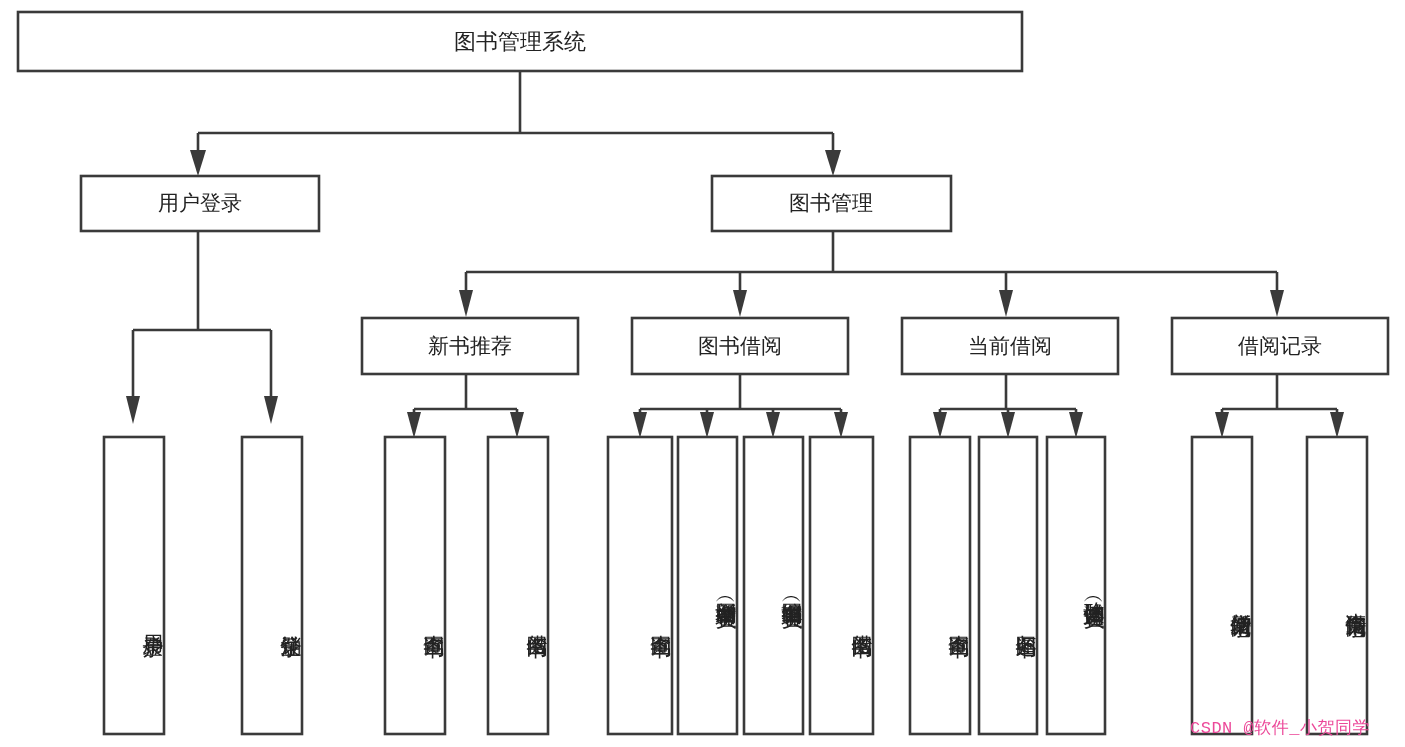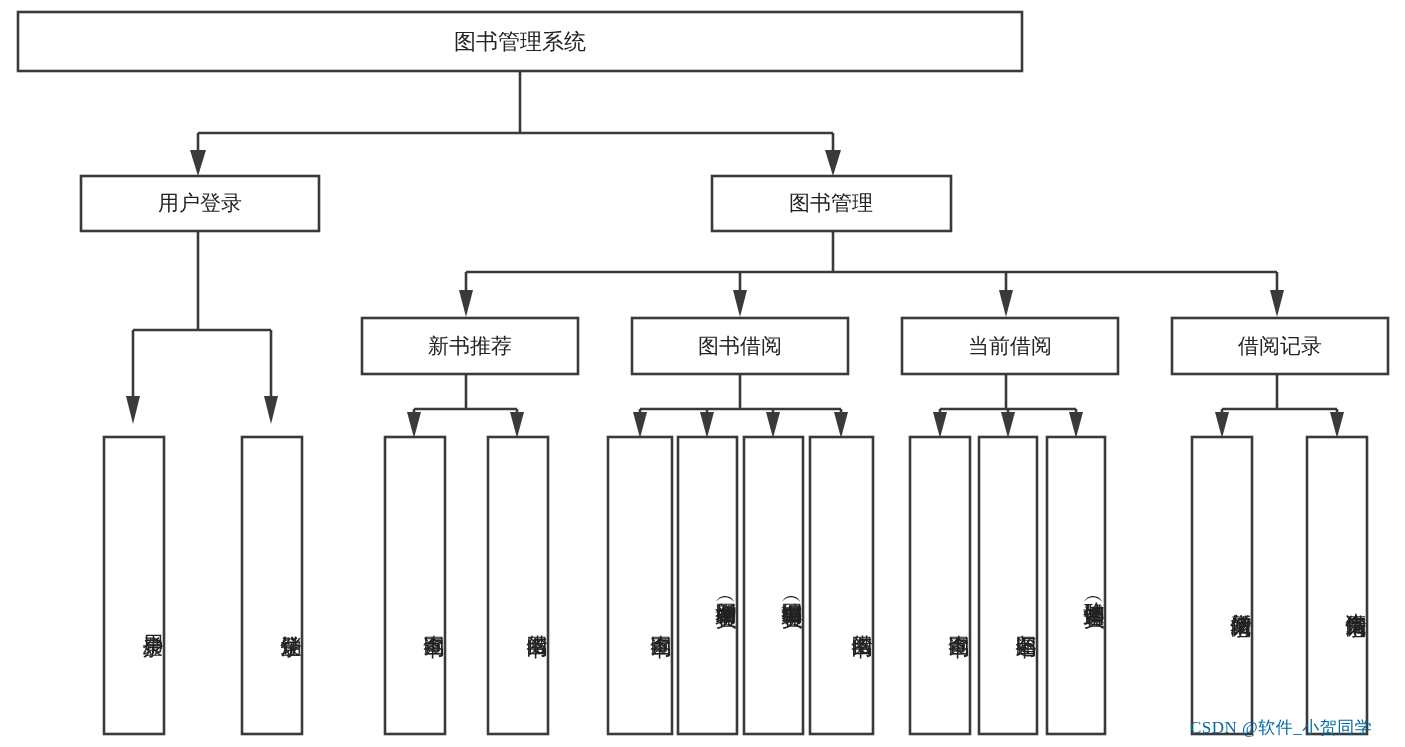--- a/index.html
+++ b/index.html
@@ -64,23 +64,23 @@
     white-space: nowrap;
     display: flex;
     align-items: flex-start;
     justify-content: center;
     pointer-events: none;
   }
   .watermark {
     position: absolute;
     left: 1190px;
     top: 716px;
-    font-family: Liberation Serif, serif;
+    font-family: Liberation Mono, monospace;
     font-size: 17px;
-    color: #0369a1;
+    color: #ec4899;
     white-space: nowrap;
     letter-spacing: 0.5px;
   }
 </style>
 </head>
 <body>
 
 <div id="diagram-root">
 
   <svg class="flow" viewBox="0 0 1405 747" xmlns="http://www.w3.org/2000/svg">

